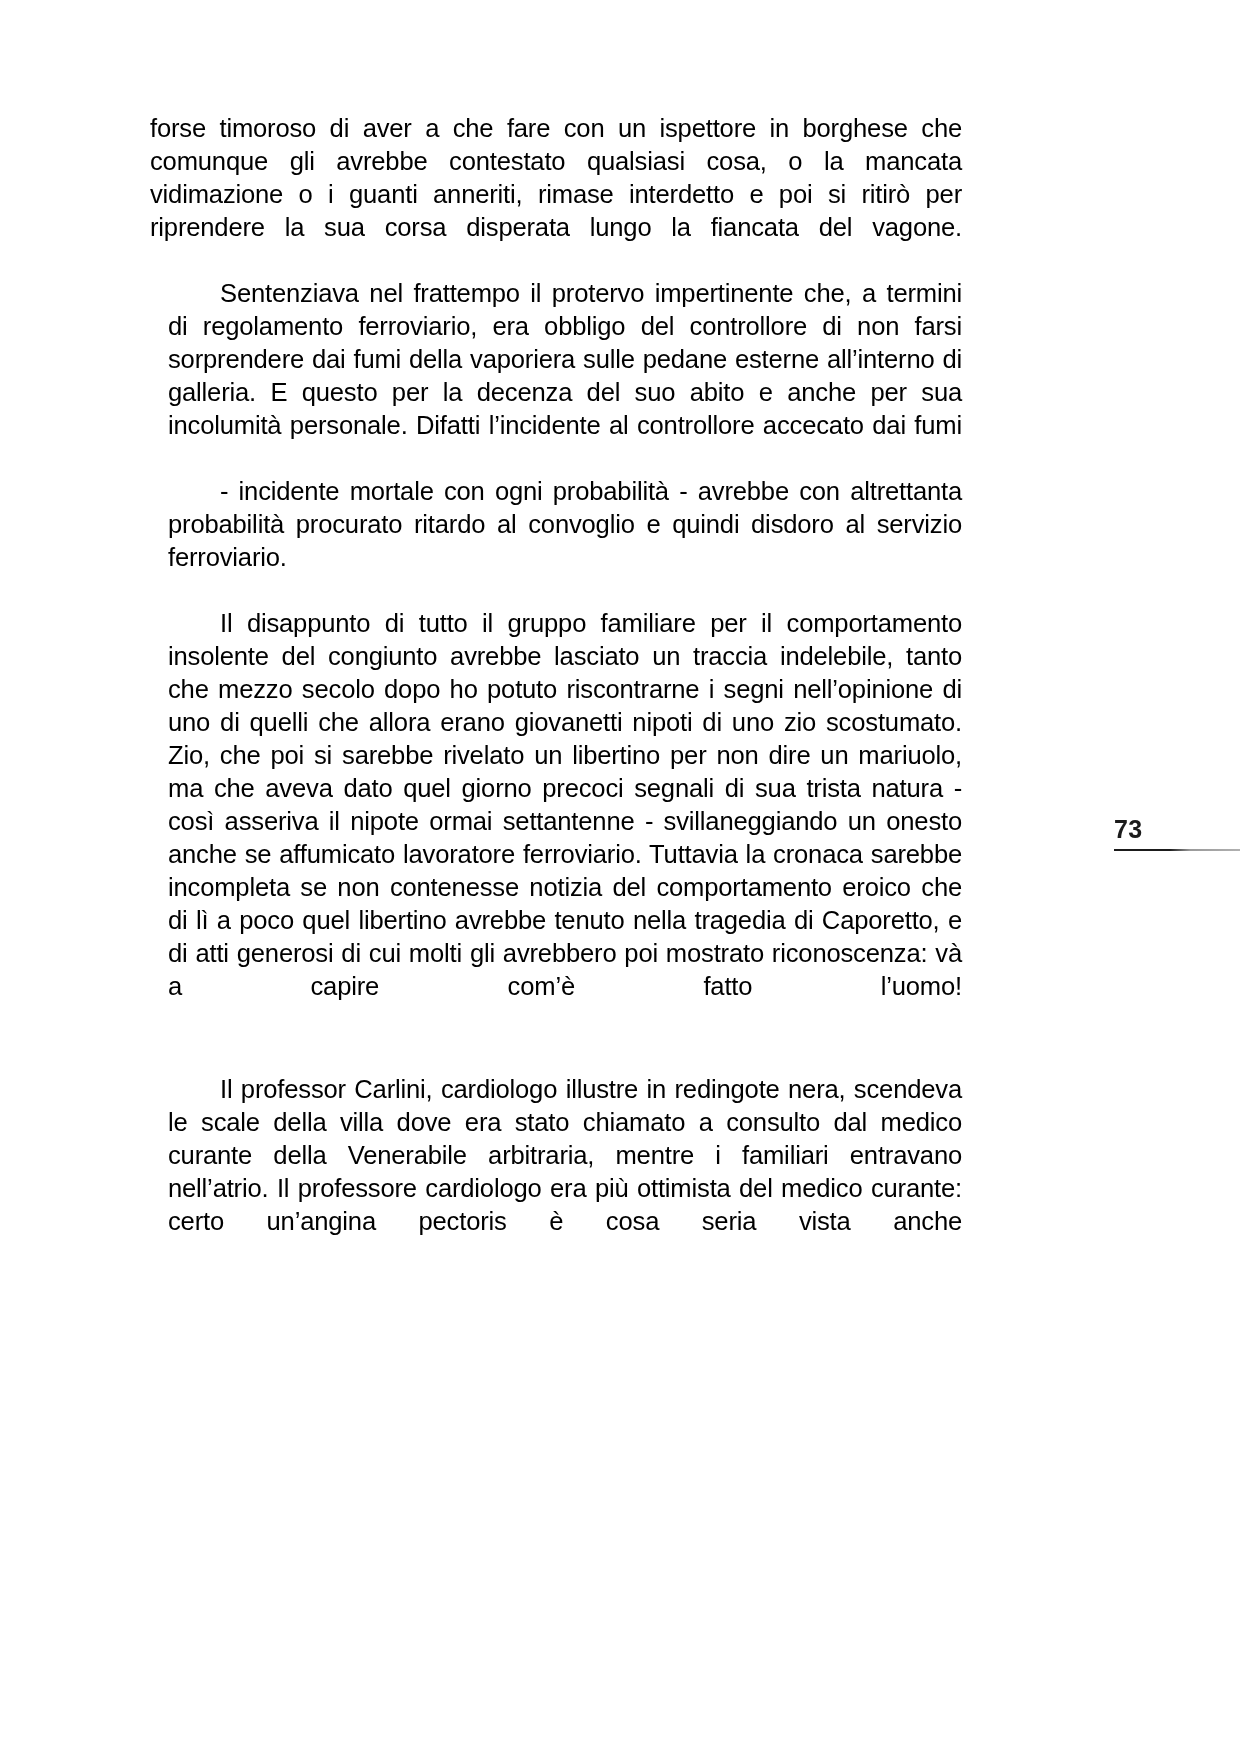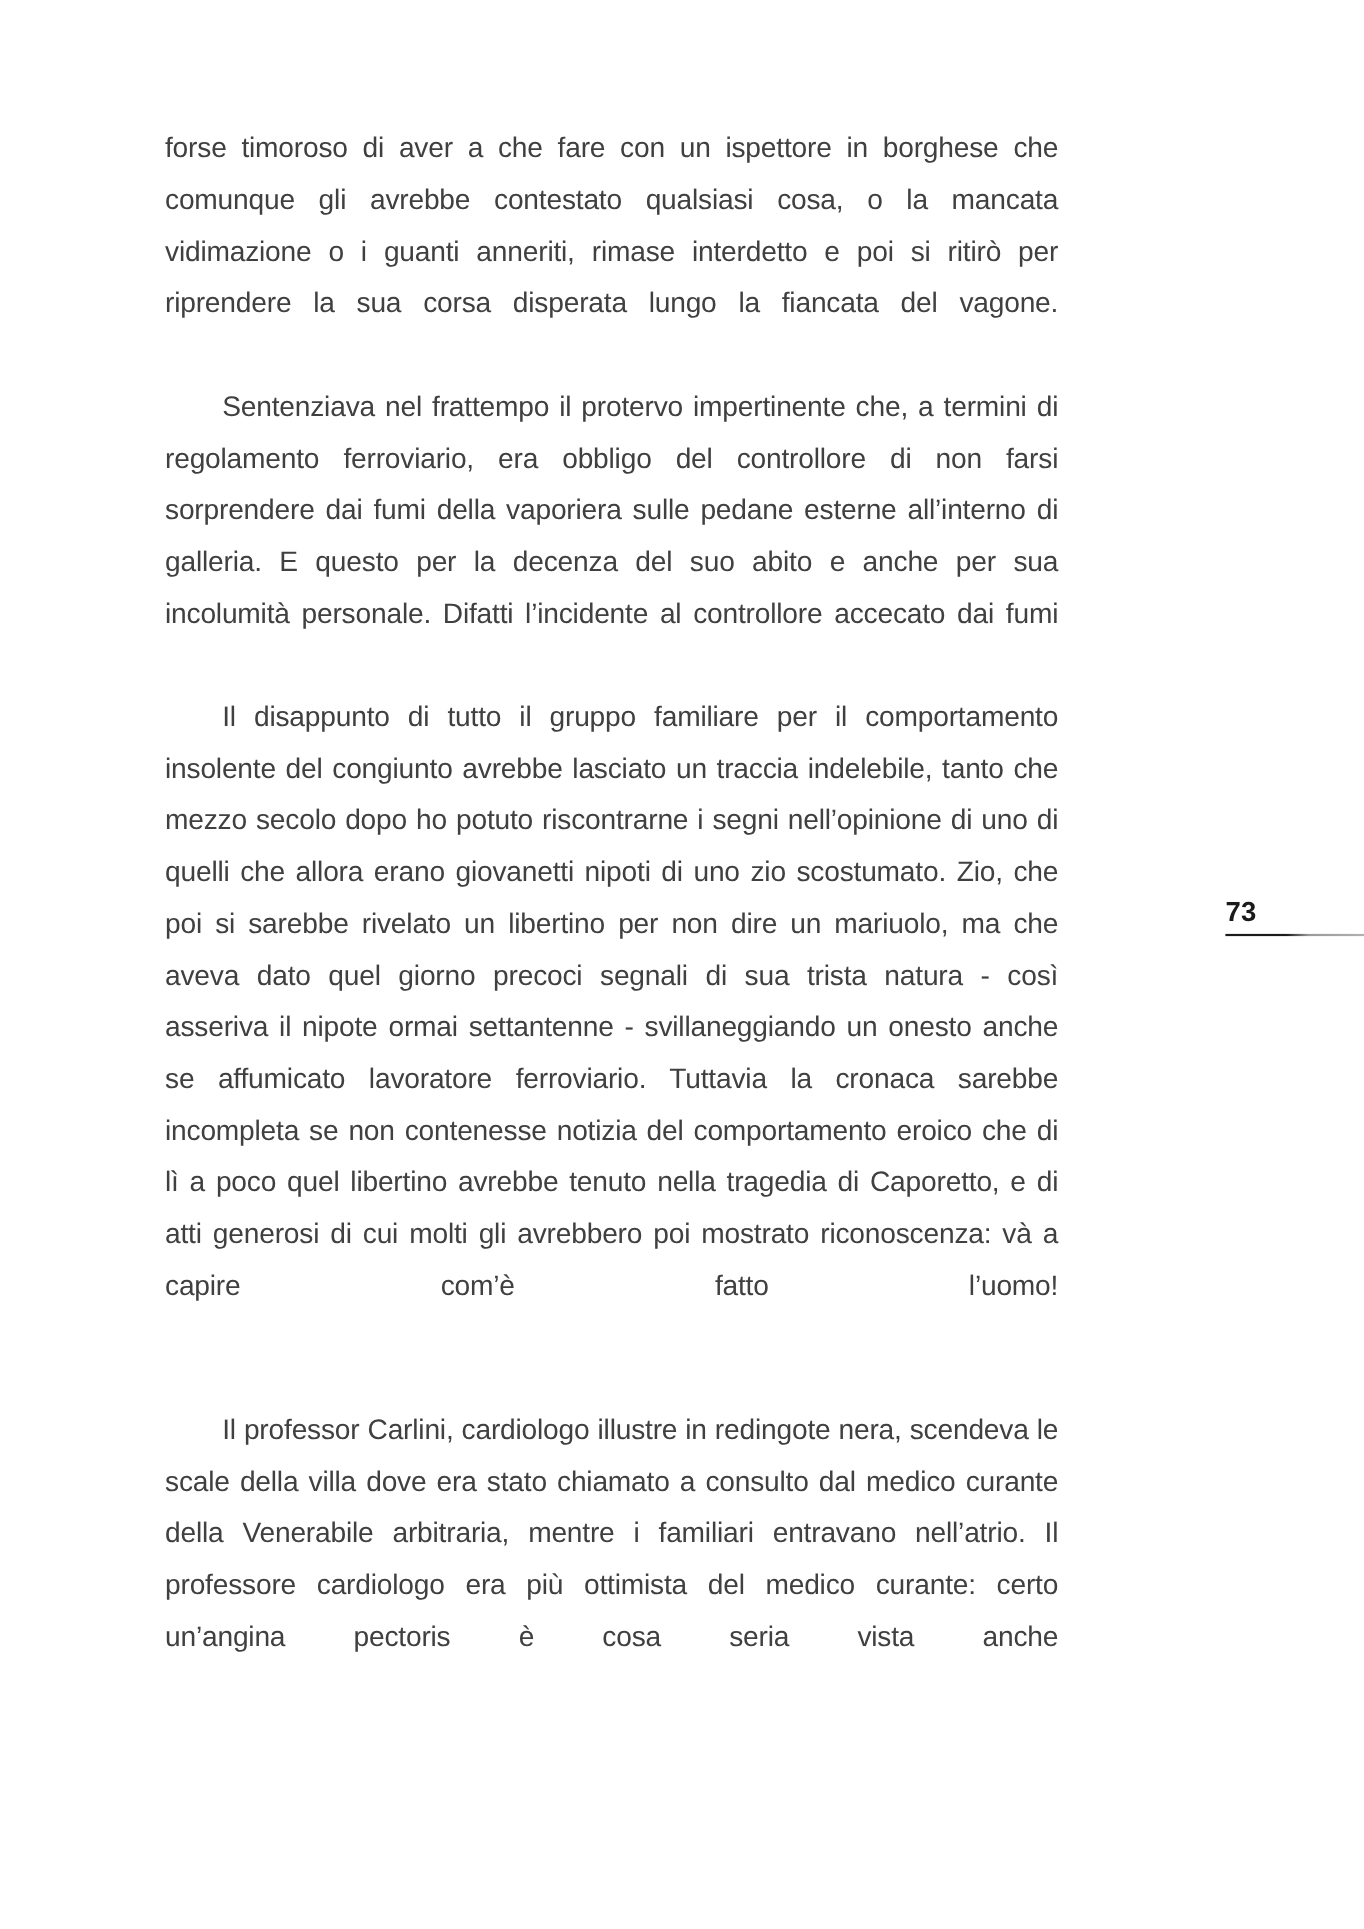--- a/index.html
+++ b/index.html
@@ -24,32 +24,33 @@
     left: 150px;
     top: 112px;
     width: 812px;
   }
 
   .para {
     margin: 0;
     text-align: justify;
     text-justify: inter-word;
     font-size: 25.6px;
-    line-height: 47px;
-    color: #404040;
+    line-height: 33px;
+    color: #000000;
     font-weight: 400;
     letter-spacing: -0.18px;
     word-spacing: 0.2px;
     -webkit-font-smoothing: antialiased;
     
     transform-origin: left top;
   }
 
   .para.indent {
     text-indent: 52px;
+    margin-left: 18px;
   }
 
   
   .para::after {
     content: "";
     display: inline-block;
     width: 100%;
     height: 0;
   }
 
@@ -86,20 +87,21 @@
 <body>
 
 <div class="page">
 
   <div class="text-column">
 
     <p class="para">forse timoroso di aver a che fare con un ispettore in borghese che comunque gli avrebbe contestato qualsiasi cosa, o la mancata vidimazione o i guanti anneriti,  rimase interdetto e poi si ritirò per riprendere la sua corsa disperata lungo la fiancata del vagone.</p>
 
     <p class="para indent">Sentenziava nel frattempo il protervo impertinente che, a termini di regolamento ferroviario, era obbligo del controllore di non farsi sorprendere dai fumi della vaporiera sulle pedane esterne all’interno di galleria. E questo per la decenza del suo abito e anche per sua incolumità personale. Difatti l’incidente al controllore accecato dai fumi</p>
 
+    <p class="para indent">- incidente mortale con ogni probabilità - avrebbe con altrettanta  probabilità procurato ritardo al convoglio e quindi disdoro al servizio ferroviario.</p>
 
     <p class="para indent">Il disappunto di tutto il gruppo familiare per il comportamento insolente del congiunto avrebbe lasciato un traccia indelebile, tanto che mezzo secolo dopo ho potuto riscontrarne i segni nell’opinione di uno di quelli che allora  erano giovanetti nipoti di uno zio scostumato. Zio, che poi si sarebbe rivelato un libertino per non dire un mariuolo, ma che aveva dato quel giorno precoci segnali di sua trista natura - così asseriva il nipote ormai settantenne - svillaneggiando un onesto anche se affumicato lavoratore ferroviario. Tuttavia la cronaca sarebbe incompleta se non contenesse notizia del comportamento eroico che di lì a poco quel libertino avrebbe tenuto nella tragedia di Caporetto, e di atti generosi di cui molti gli avrebbero poi mostrato riconoscenza: và a capire com’è fatto l’uomo!</p>
 
 
     <div class="para-gap"></div>
 
     <p class="para indent">Il professor Carlini, cardiologo illustre in redingote nera, scendeva le scale della villa dove era stato chiamato a consulto dal  medico curante della Venerabile arbitraria, mentre i familiari entravano nell’atrio. Il professore cardiologo era più ottimista del medico curante: certo un’angina pectoris è cosa seria vista anche</p>
 
   </div>
 

